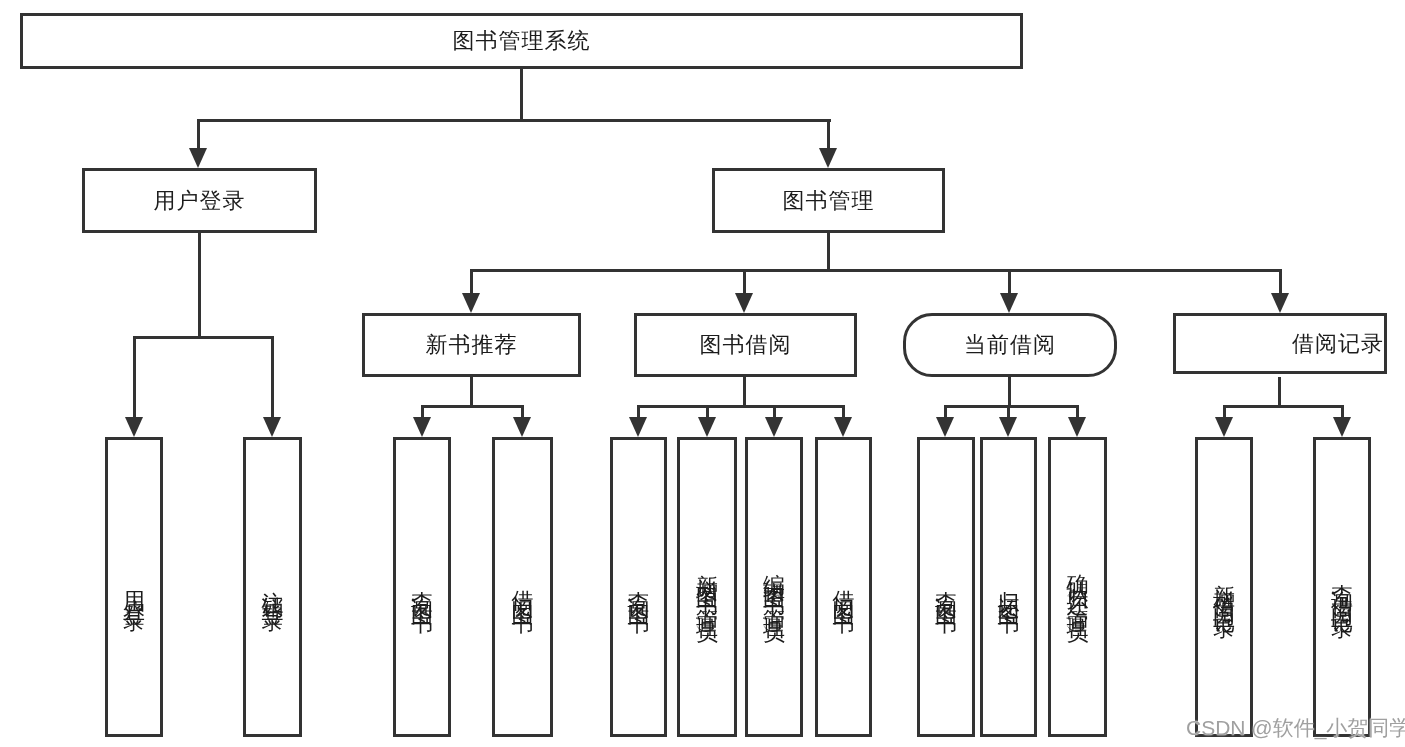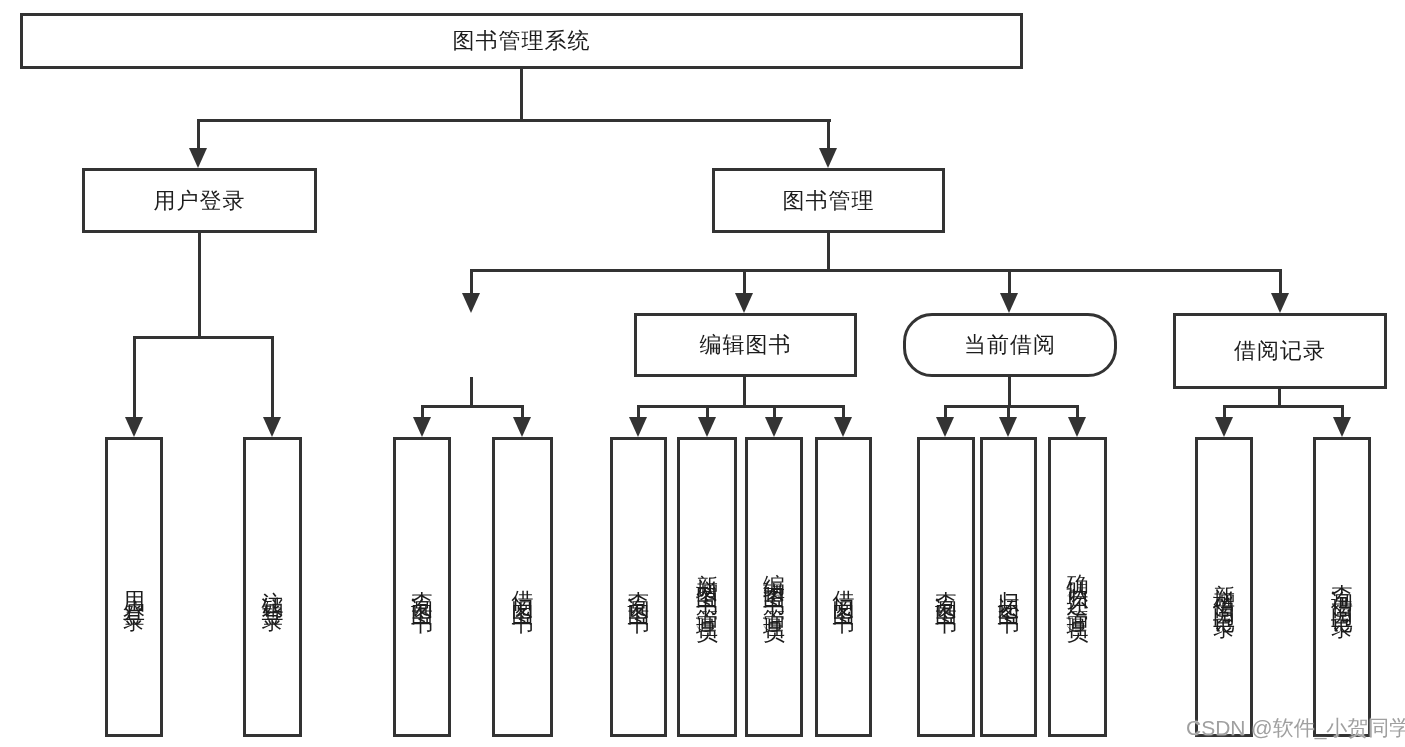--- a/index.html
+++ b/index.html
@@ -101,27 +101,30 @@
   <div class="seg" style="left:470px;top:269px;width:812px;height:3px;"></div>
   <div class="seg" style="left:470px;top:269px;width:3px;height:28px;"></div>
   <div class="arrow" style="left:462px;top:293px;"></div>
   <div class="seg" style="left:743px;top:269px;width:3px;height:28px;"></div>
   <div class="arrow" style="left:735px;top:293px;"></div>
   <div class="seg" style="left:1008px;top:269px;width:3px;height:28px;"></div>
   <div class="arrow" style="left:1000px;top:293px;"></div>
   <div class="seg" style="left:1279px;top:269px;width:3px;height:28px;"></div>
   <div class="arrow" style="left:1271px;top:293px;"></div>
 
+  <div class="box" style="left:362px;top:313px;width:219px;height:64px;">
+    <span>新书推荐</span>
+  </div>
   <div class="box" style="left:634px;top:313px;width:223px;height:64px;">
-    <span>编辑图书</span>
+    <span>图书借阅</span>
   </div>
   <div class="box" style="left:903px;top:313px;width:214px;height:64px;border-radius:29px;">
     <span>当前借阅</span>
   </div>
-  <div class="box" style="left:1173px;top:313px;width:214px;height:76px;">
+  <div class="box" style="left:1173px;top:313px;width:214px;height:61px;justify-content:flex-end;">
     <span>借阅记录</span>
   </div>
 
   <div class="seg" style="left:470px;top:377px;width:3px;height:31px;"></div>
   <div class="seg" style="left:421px;top:405px;width:103px;height:3px;"></div>
   <div class="seg" style="left:421px;top:405px;width:3px;height:18px;"></div>
   <div class="arrow" style="left:413px;top:417px;"></div>
   <div class="seg" style="left:521px;top:405px;width:3px;height:18px;"></div>
   <div class="arrow" style="left:513px;top:417px;"></div>
 

